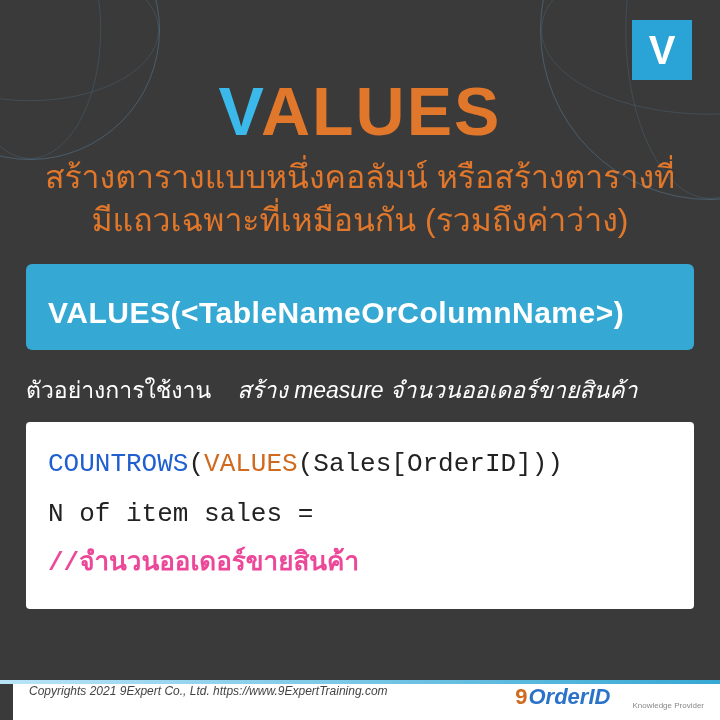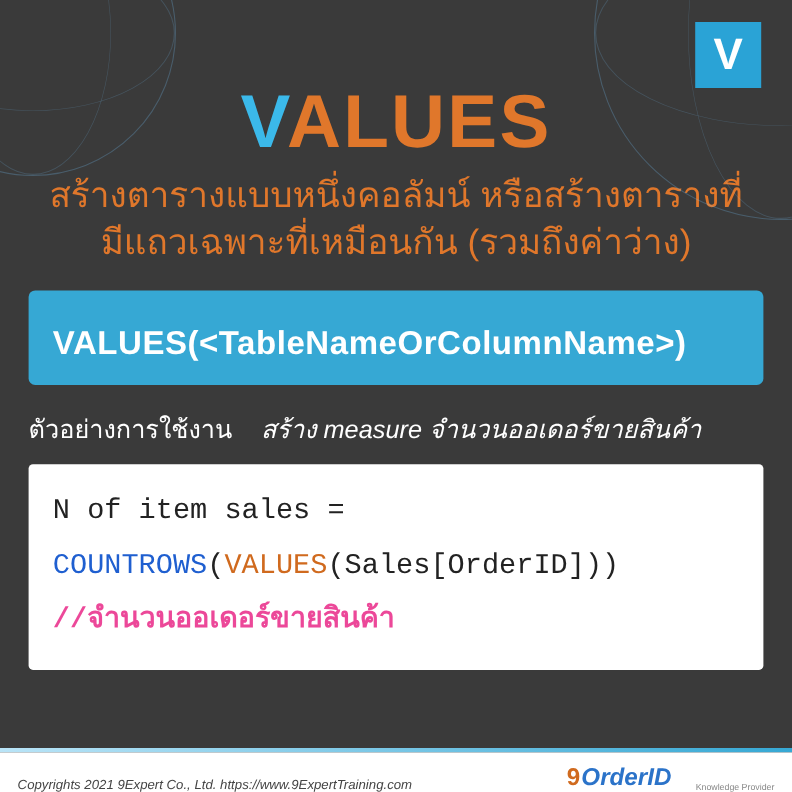--- a/index.html
+++ b/index.html
@@ -106,25 +106,25 @@
     line-height: 1.9;
     color: #222;
   }
   .code-box .kw-blue   { color: #1f5fd0; }
   .code-box .kw-orange { color: #d06a1e; }
   .code-box .comment   { color: #ec4899; font-weight: bold; }
 
   
   .footer {
     position: absolute;
-    left: 0; right: 0; bottom: 0;
+    left: 13px; right: 0; bottom: 0;
     height: 36px;
     background: #fff;
     display: flex;
-    align-items: flex-end;
+    align-items: flex-start;
     justify-content: space-between;
     padding: 0 16px;
     font-size: 12px;
     color: #444;
     font-style: italic;
   }
   .brand {
     font-style: normal;
     display: flex;
     align-items: baseline;
@@ -161,24 +161,24 @@
 <div class="usage-box">
   <div class="usage-syntax">VALUES(&lt;TableNameOrColumnName&gt;)</div>
 </div>
 
 <div class="example-row">
   <span class="example-label">ตัวอย่างการใช้งาน</span>
   <span class="example-desc">สร้าง measure จำนวนออเดอร์ขายสินค้า</span>
 </div>
 
 <div class="code-box">
-  <div>N of item sales =</div>
   <div>
     <span class="kw-blue">COUNTROWS</span><span>(</span><span class="kw-orange">VALUES</span><span>(Sales[OrderID]))</span>
   </div>
+  <div>N of item sales =</div>
   <div class="comment">//จำนวนออเดอร์ขายสินค้า</div>
 </div>
 
 <div class="bottom-line"></div>
 
 <div class="footer">
   <span>Copyrights 2021 9Expert Co., Ltd.  https://www.9ExpertTraining.com</span>
   <span class="brand">
     <span class="nine">9</span>
     <span class="exp">OrderID</span>

